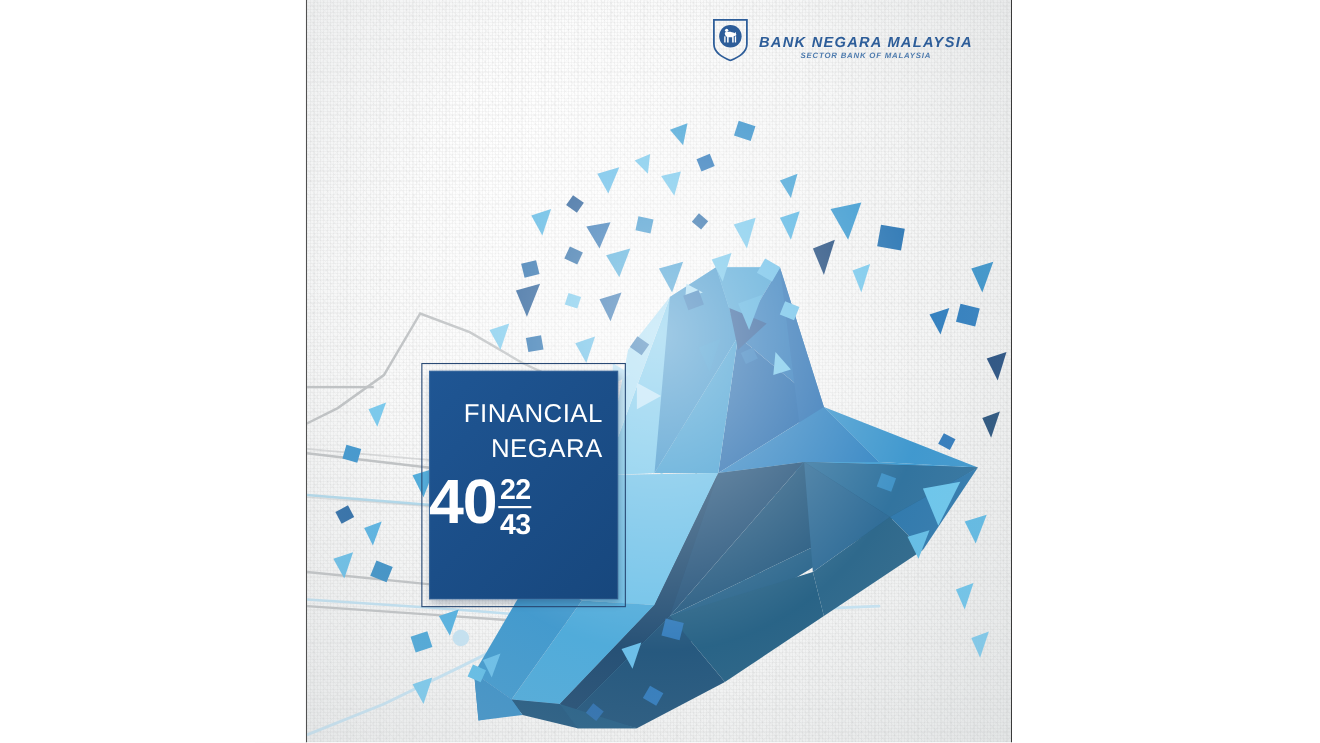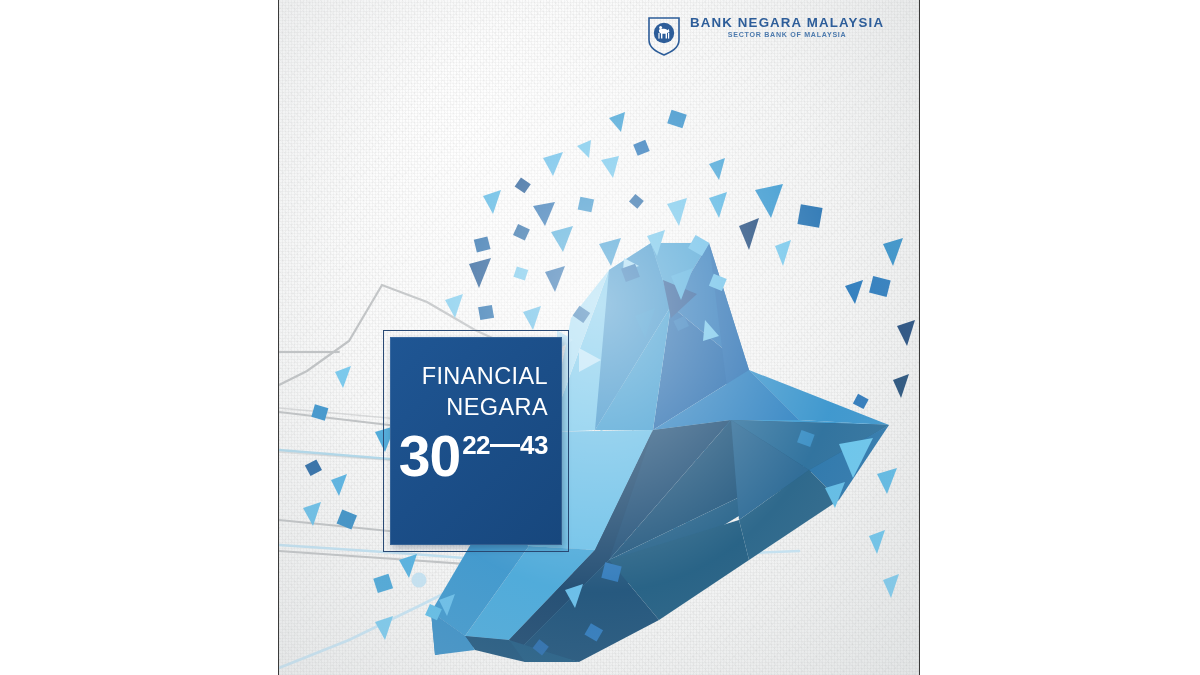--- a/index.html
+++ b/index.html
@@ -73,23 +73,24 @@
     width: 642px;
     height: 675px;
   }
 
   
   #logo {
     position: absolute;
     left: 368px;
     top: 16px;
     display: flex;
-    align-items: flex-start;
+    align-items: flex-end;
     gap: 9px;
     z-index: 40;
+    font-style: italic;
   }
   #logo-mark { width: 34px; height: 40px; display:block; }
   #logo-text { display: flex; flex-direction: column; align-items: center; }
   #logo-title {
     font-size: 13.3px;
     font-weight: bold;
     letter-spacing: 1.15px;
     color: #2d5d99;
     line-height: 1.05;
     white-space: nowrap;
@@ -123,21 +124,20 @@
     height: 208px;
     background: linear-gradient(135deg, #1f5694 0%, #1b4e88 50%, #17477d 100%);
     box-shadow:
       inset 0 0 0 1px rgba(255,255,255,0.12),
       2px 3px 7px rgba(20,40,70,0.30);
     z-index: 36;
     box-sizing: border-box;
     padding: 24px 14px 0 0;
     display: flex;
     flex-direction: column;
-    align-items: flex-end;
   }
   .title-line {
     color: #ffffff;
     font-size: 23.5px;
     font-weight: 300;
     letter-spacing: 0.4px;
     line-height: 1.30;
     text-align: right;
     white-space: nowrap;
   }
@@ -148,20 +148,21 @@
   }
   #year-main {
     color: #ffffff;
     font-size: 57px;
     font-weight: bold;
     line-height: 0.88;
     letter-spacing: -1px;
   }
   #year-frac {
     display: flex;
+    flex-direction: column;
     align-items: center;
     margin-left: 2px;
     margin-top: 1px;
   }
   .year-frac-num {
     color: #ffffff;
     font-size: 26px;
     font-weight: bold;
     line-height: 1.02;
     letter-spacing: -0.5px;
@@ -449,21 +450,21 @@
         <div id="logo-title">BANK NEGARA MALAYSIA</div>
         <div id="logo-sub">SECTOR BANK OF MALAYSIA</div>
       </div>
     </div>
 
     <div id="title-frame"></div>
     <div id="title-card">
       <div class="title-line">FINANCIAL</div>
       <div class="title-line">NEGARA</div>
       <div id="year-row">
-        <div id="year-main">30</div>
+        <div id="year-main">40</div>
         <div id="year-frac">
           <div class="year-frac-num">22</div>
           <div id="year-frac-bar"></div>
           <div class="year-frac-num">43</div>
         </div>
       </div>
     </div>
 
   </div>
 

